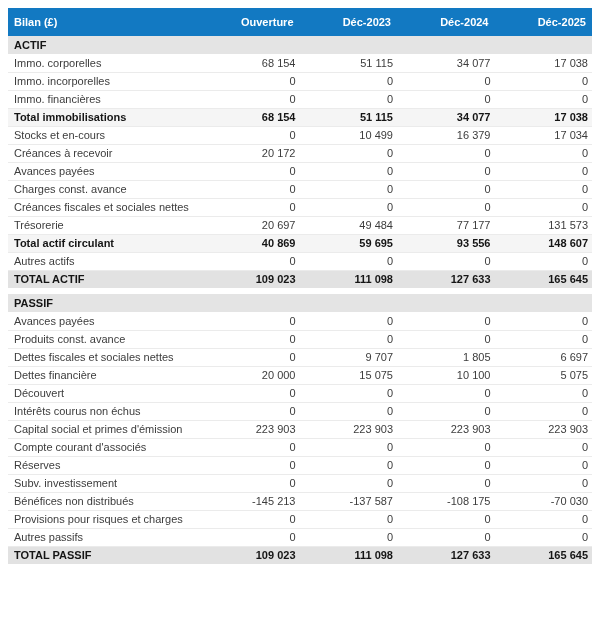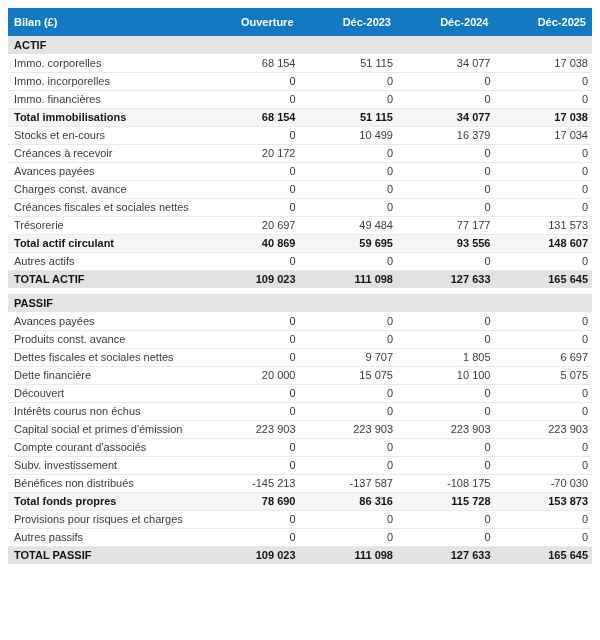--- a/index.html
+++ b/index.html
@@ -218,21 +218,21 @@
           <td class="num">0</td>
         </tr>
         <tr class="row-data">
           <td class="label">Dettes fiscales et sociales nettes</td>
           <td class="num">0</td>
           <td class="num">9 707</td>
           <td class="num">1 805</td>
           <td class="num">6 697</td>
         </tr>
         <tr class="row-data">
-          <td class="label">Dette financière</td>
+          <td class="label">Dettes financière</td>
           <td class="num">20 000</td>
           <td class="num">15 075</td>
           <td class="num">10 100</td>
           <td class="num">5 075</td>
         </tr>
         <tr class="row-data">
           <td class="label">Découvert</td>
           <td class="num">0</td>
           <td class="num">0</td>
           <td class="num">0</td>
@@ -253,39 +253,39 @@
           <td class="num">223 903</td>
         </tr>
         <tr class="row-data">
           <td class="label">Compte courant d'associés</td>
           <td class="num">0</td>
           <td class="num">0</td>
           <td class="num">0</td>
           <td class="num">0</td>
         </tr>
         <tr class="row-data">
+          <td class="label">Réserves</td>
+          <td class="num">0</td>
+          <td class="num">0</td>
+          <td class="num">0</td>
+          <td class="num">0</td>
+        </tr>
+        <tr class="row-data">
           <td class="label">Subv. investissement</td>
           <td class="num">0</td>
           <td class="num">0</td>
           <td class="num">0</td>
           <td class="num">0</td>
         </tr>
         <tr class="row-data">
           <td class="label">Bénéfices non distribués</td>
           <td class="num">-145 213</td>
           <td class="num">-137 587</td>
           <td class="num">-108 175</td>
           <td class="num">-70 030</td>
-        </tr>
-        <tr class="row-subtotal">
-          <td class="label">Total fonds propres</td>
-          <td class="num">78 690</td>
-          <td class="num">86 316</td>
-          <td class="num">115 728</td>
-          <td class="num">153 873</td>
         </tr>
         <tr class="row-data">
           <td class="label">Provisions pour risques et charges</td>
           <td class="num">0</td>
           <td class="num">0</td>
           <td class="num">0</td>
           <td class="num">0</td>
         </tr>
         <tr class="row-data">
           <td class="label">Autres passifs</td>

